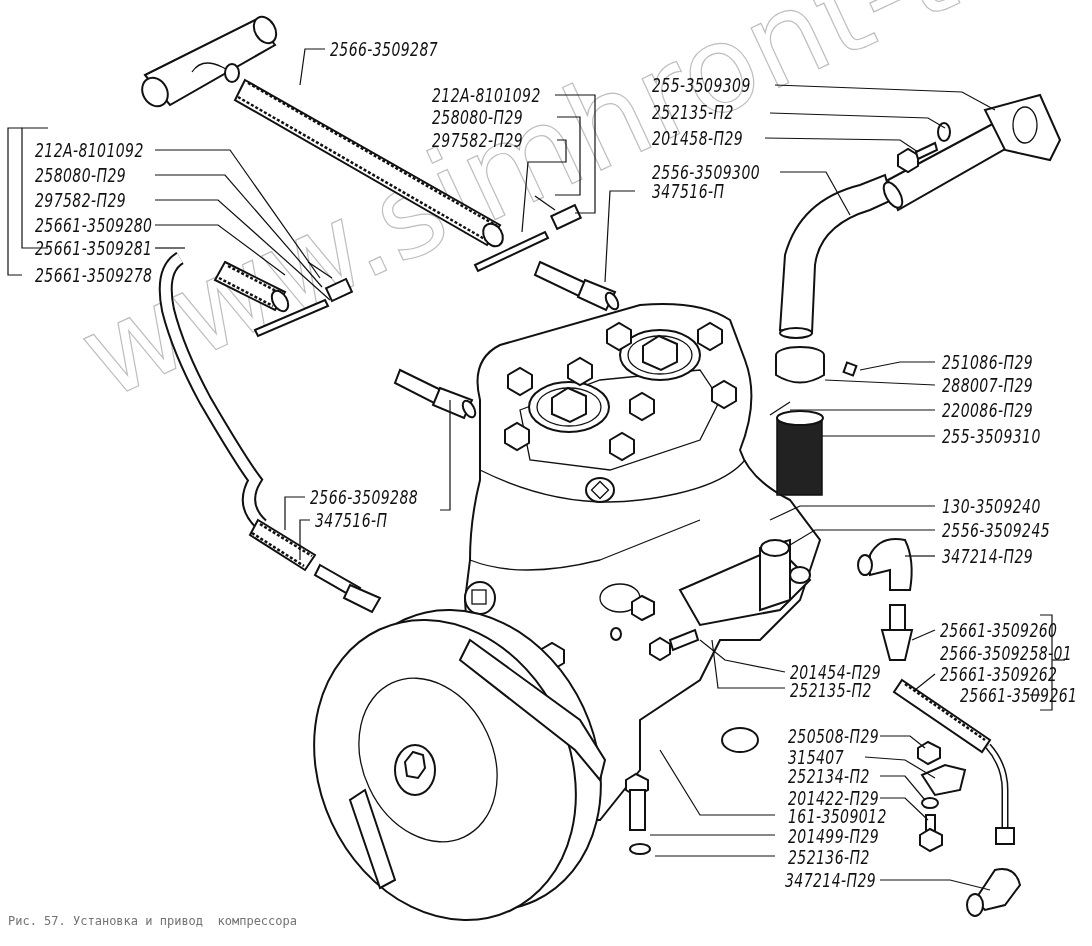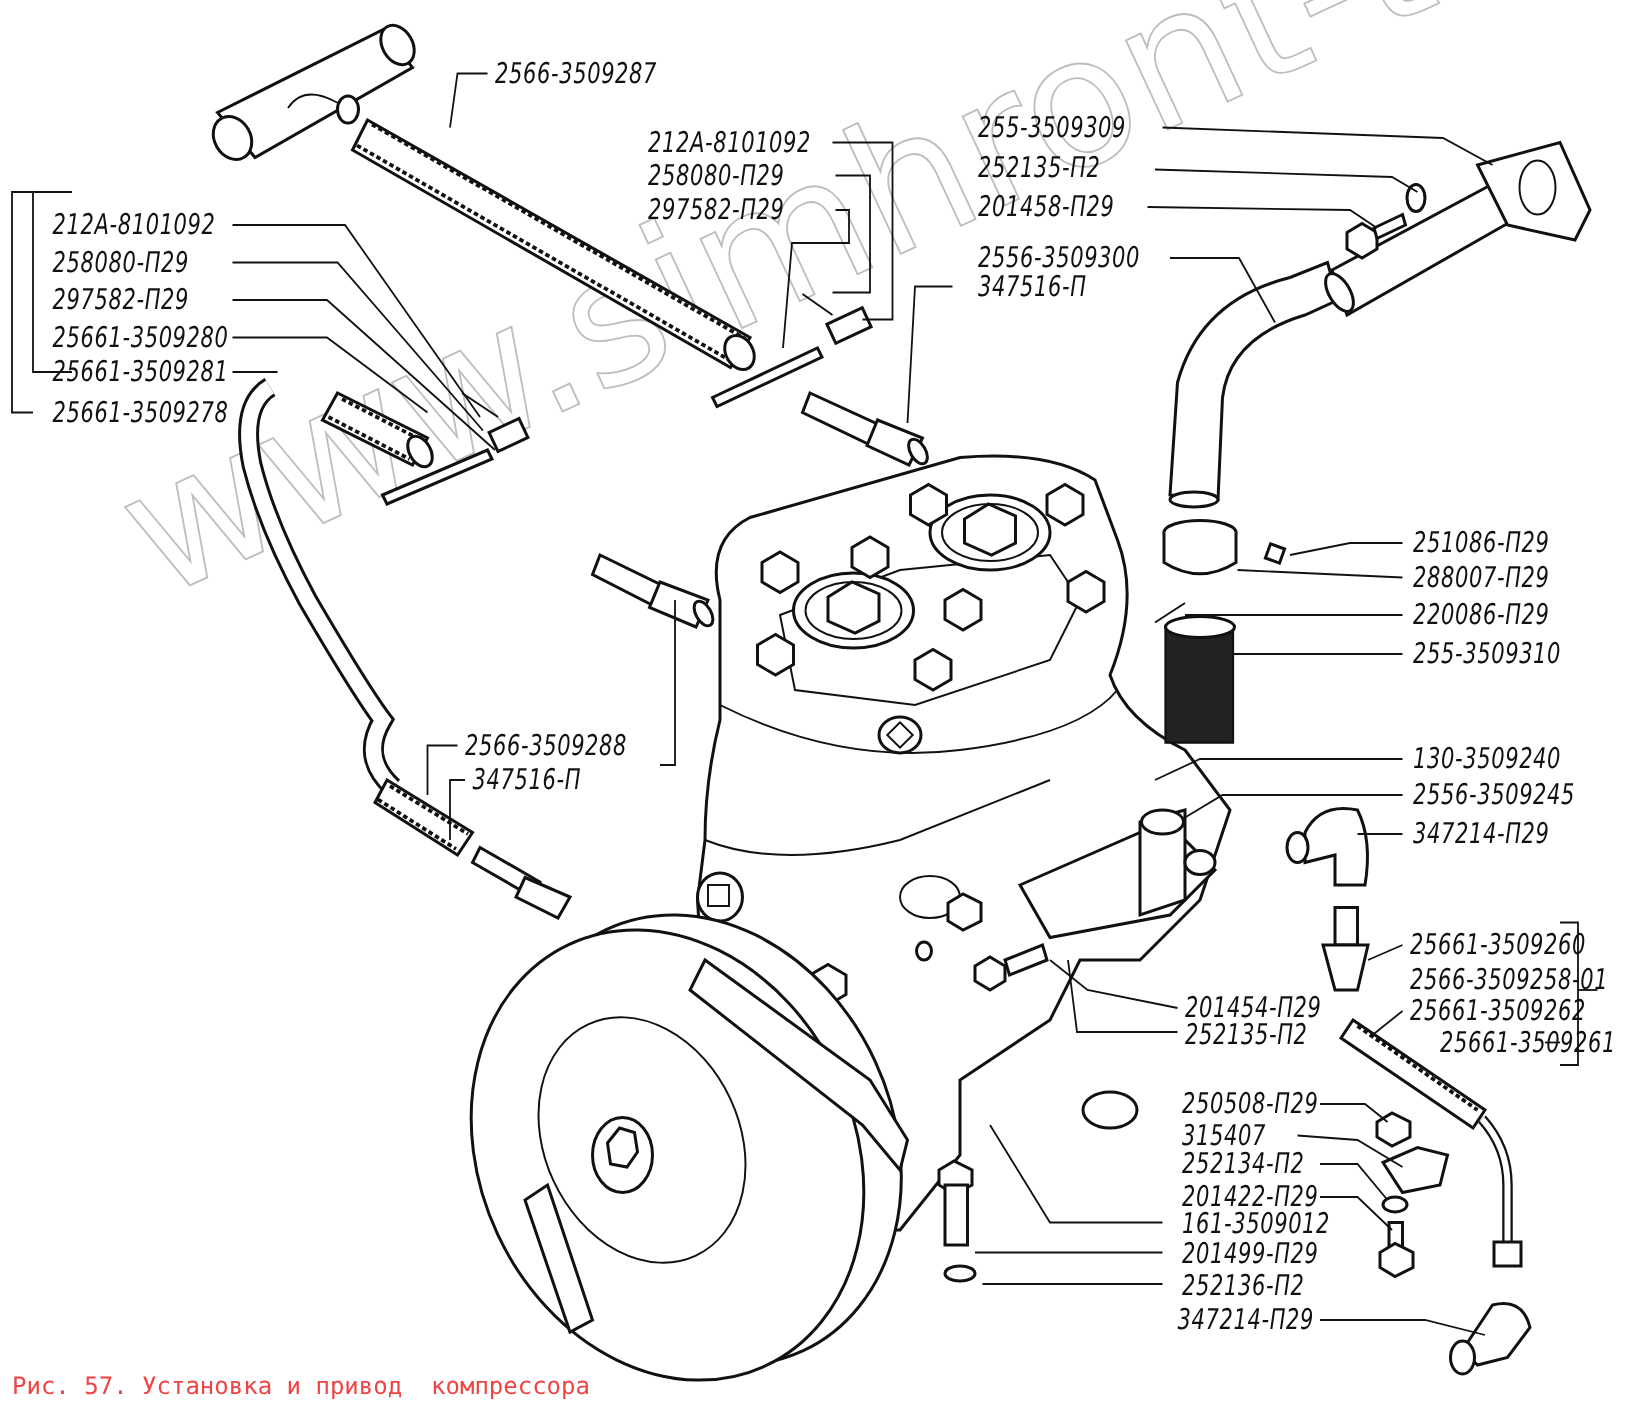--- a/index.html
+++ b/index.html
@@ -1,20 +1,20 @@
 <!DOCTYPE html>
 <html><head>
 <meta charset="utf-8">
 <style>
   html, body { margin:0; padding:0; background:#ffffff; }
   body { width:1092px; height:946px; position:relative; overflow:hidden; font-family:"DejaVu Sans", sans-serif; }
   #stage { position:absolute; left:0; top:0; width:1092px; height:946px; }
   svg { position:absolute; left:0; top:0; }
   .lbl { position:absolute; font-family:"DejaVu Sans Condensed","DejaVu Sans", sans-serif; font-style:italic; font-size:19px; letter-spacing:0.5px; color:#111; white-space:nowrap; line-height:20px; transform:scaleX(0.82); transform-origin:left center; }
-  .caption { position:absolute; left:8px; top:914px; font-family:"DejaVu Sans Mono","Liberation Mono", monospace; font-size:16px; color:#ef4444; white-space:pre; }
+  .caption { position:absolute; left:8px; top:914px; font-family:"DejaVu Sans Mono","Liberation Mono", monospace; font-size:12px; color:#737373; white-space:pre; }
   .wm { position:absolute; left:60px; top:300px; font-family:"DejaVu Sans", sans-serif; font-size:120px; color:transparent; -webkit-text-stroke:1.2px #888; transform:rotate(-25deg); transform-origin:left top; white-space:nowrap; opacity:0.55; pointer-events:none; }
   .ln { stroke:#111; stroke-width:1.2; fill:none; }
   .part { stroke:#111; stroke-width:2; fill:#fff; }
   .thin { stroke:#111; stroke-width:1.3; fill:none; }
   .dark { fill:#222; stroke:#111; stroke-width:1.5; }
   .hatch { stroke:#111; stroke-width:2.5; stroke-dasharray:3 2; fill:none; }
 </style>
 </head>
 <body>
 

